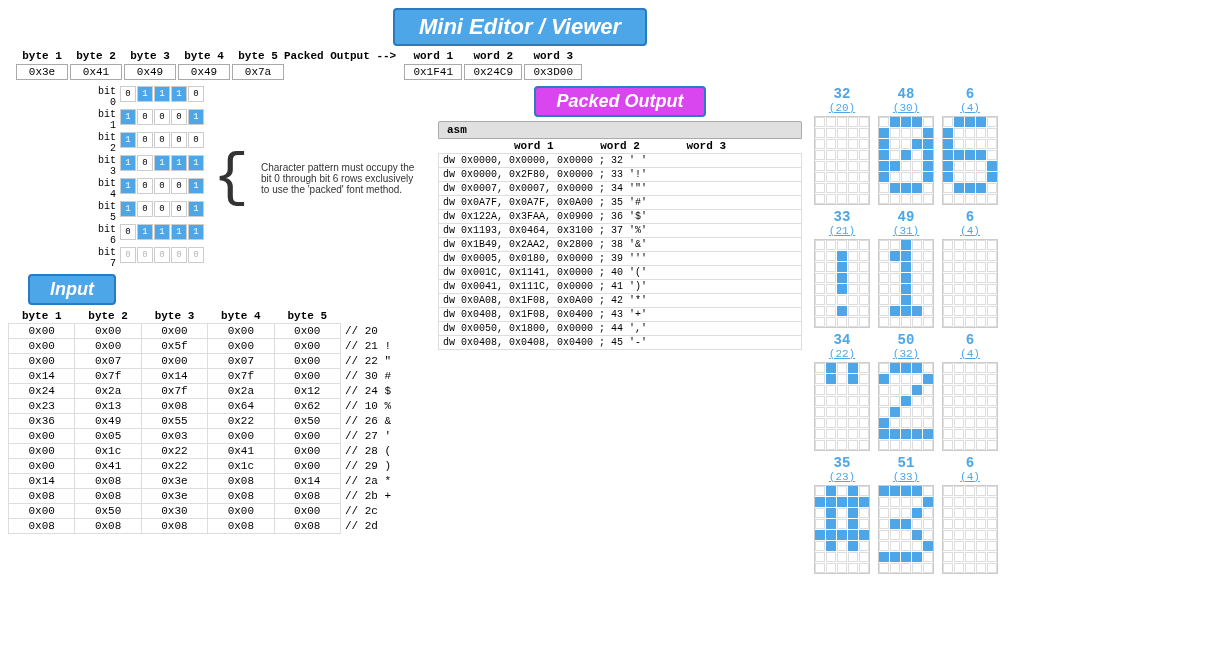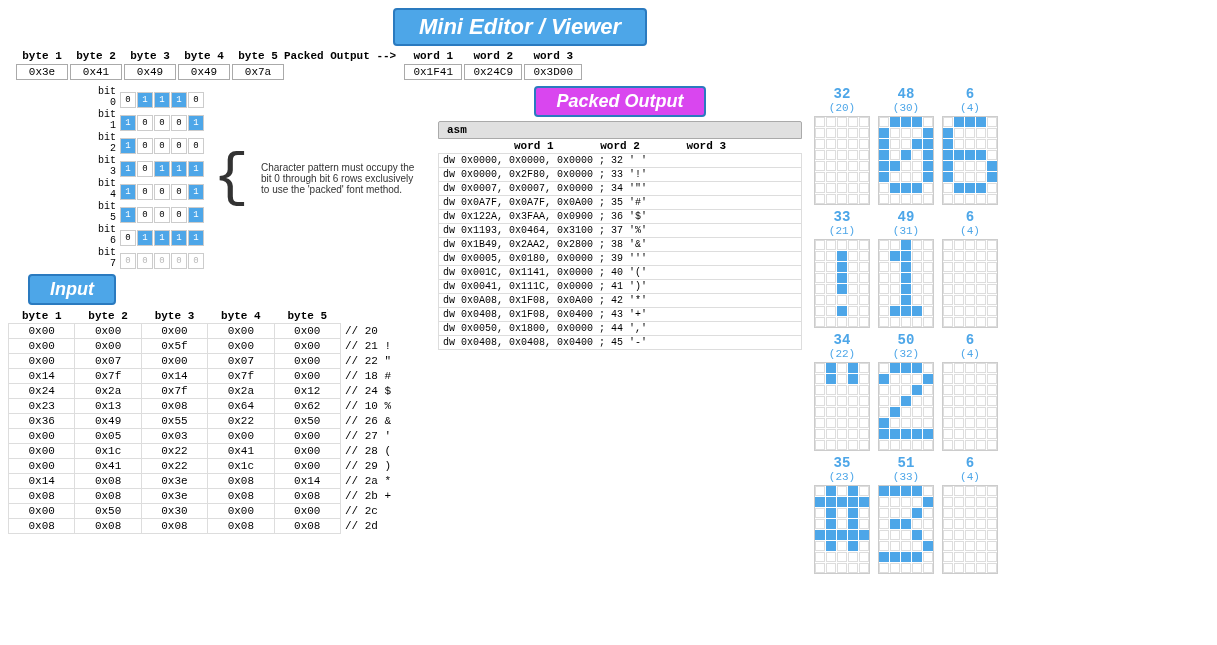--- a/index.html
+++ b/index.html
@@ -143,21 +143,21 @@
     }
 
     .bit-rows {
       display: flex;
       flex-direction: column;
     }
 
     .bit-row {
       display: flex;
       flex-direction: row;
-      align-items: flex-end;
+      align-items: flex-start;
       margin-bottom: 1px;
     }
 
     .bit-row-label {
       width: 32px;
       text-align: right;
       padding-right: 4px;
       font-size: 10px;
       color: #000;
     }
@@ -341,20 +341,21 @@
       font-weight: bold;
       color: #4da6e8;
       text-align: center;
     }
 
     .char-sublabel {
       font-size: 11px;
       color: #4da6e8;
       text-align: center;
       margin-bottom: 2px;
+      text-decoration: underline;
     }
 
     .char-pixel-grid {
       display: grid;
       grid-template-columns: repeat(5, 10px);
       grid-template-rows: repeat(8, 10px);
       gap: 1px;
       border: 1px solid #ccc;
     }
 
@@ -541,21 +542,21 @@
                 <td>0x07</td>
                 <td>0x00</td>
                 <td class="comment">// 22 "</td>
               </tr>
               <tr>
                 <td>0x14</td>
                 <td>0x7f</td>
                 <td>0x14</td>
                 <td>0x7f</td>
                 <td>0x00</td>
-                <td class="comment">// 18 #</td>
+                <td class="comment">// 30 #</td>
               </tr>
               <tr>
                 <td>0x24</td>
                 <td>0x2a</td>
                 <td>0x7f</td>
                 <td>0x2a</td>
                 <td>0x12</td>
                 <td class="comment">// 24 $</td>
               </tr>
               <tr>

